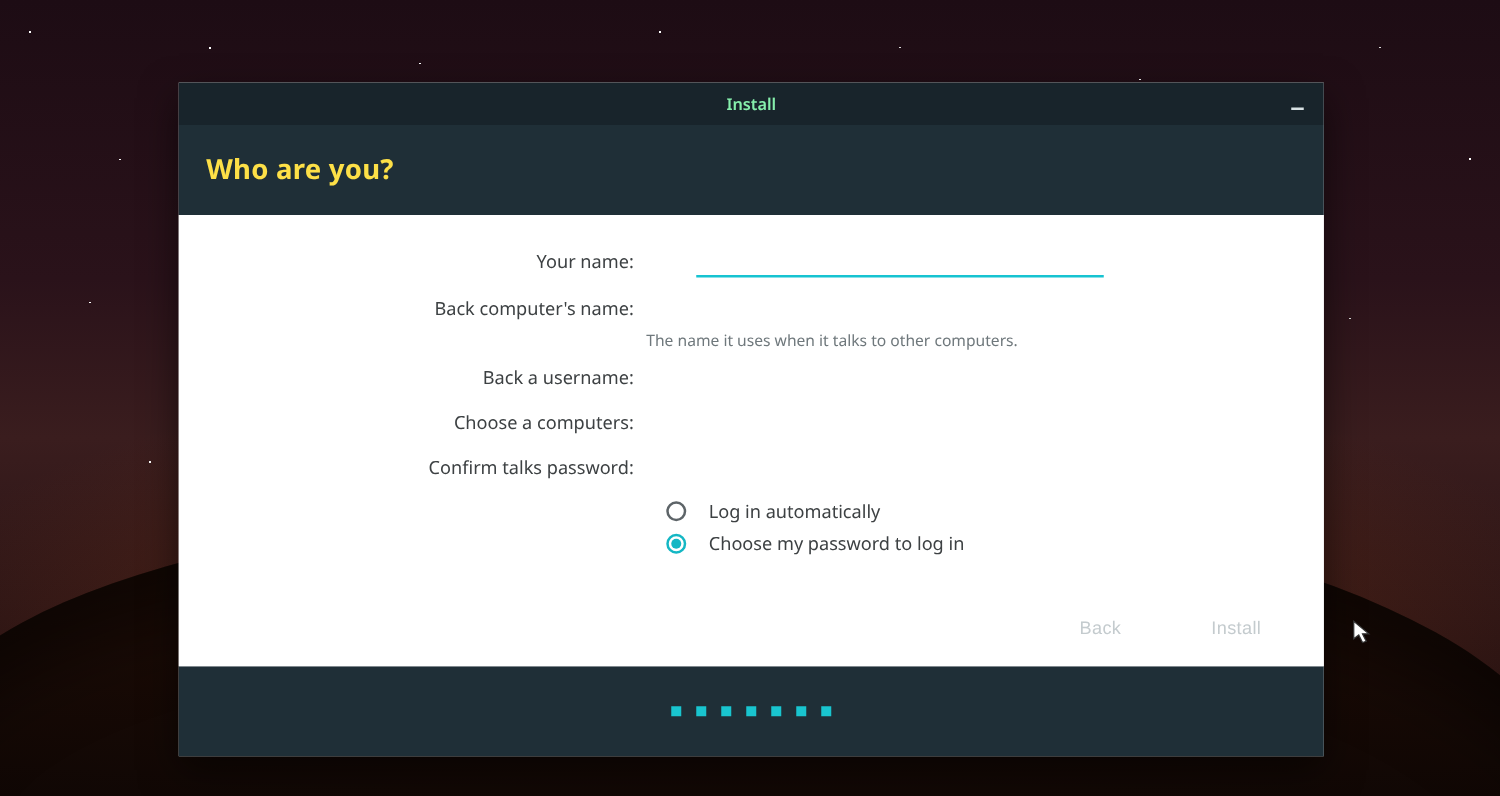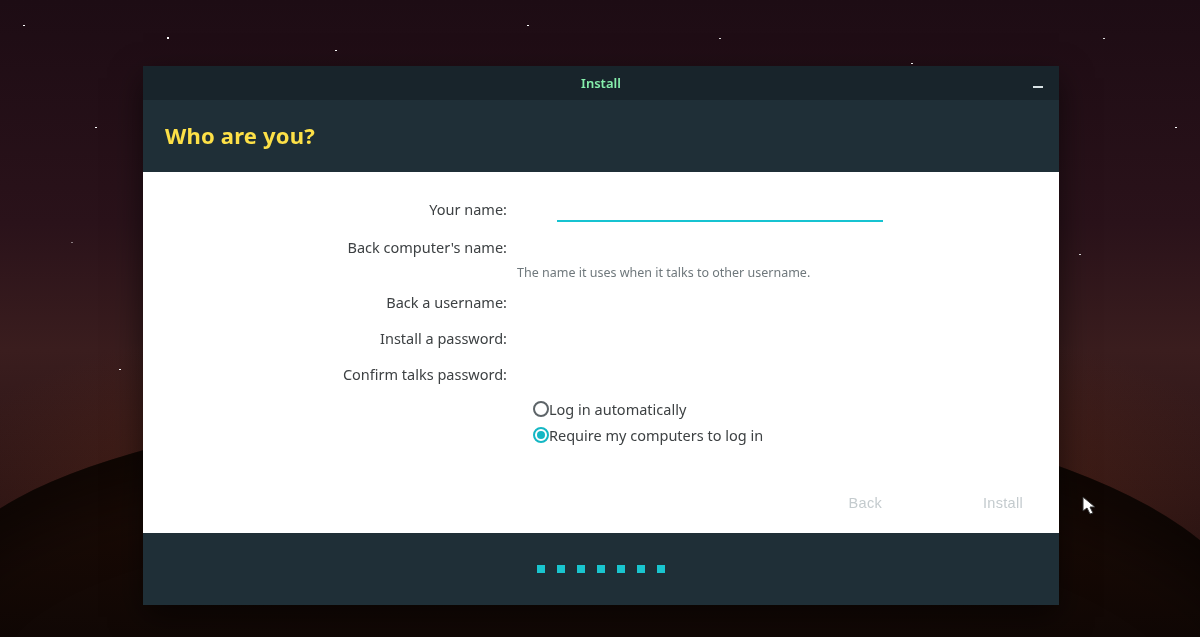--- a/index.html
+++ b/index.html
@@ -150,38 +150,38 @@
     margin-bottom:10px;
   }
 
   .radios{
     margin-top:4px;
     margin-left:390px;
   }
   .radio-row{
     display:flex;
     align-items:center;
-    gap:0;
+    gap:18px;
     margin-bottom:6px;
     cursor:pointer;
   }
   .radio{
     width:16px;height:16px;border:2px solid #5d6468;border-radius:50%;
     box-sizing:border-box;display:inline-flex;align-items:center;justify-content:center;
   }
   .radio.sel{border-color:#14b7c4}
   .radio.sel::after{content:"";width:8px;height:8px;border-radius:50%;background:#14b7c4}
   .radio-label{color:#3d4143;font-size:14.5px}
 
   .actions{
     position:absolute;
-    right:32px;
+    right:46px;
     bottom:16px;
     display:flex;
-    gap:93px;
+    gap:64px;
   }
   .btn{
     background:none;border:none;color:#c4cbce;
     font-size:14.5px;letter-spacing:.3px;
     cursor:not-allowed;
     padding:6px 4px;
   }
 
   .footerband{
     height:72px;
@@ -230,42 +230,42 @@
 
       <div class="row">
         <div class="lbl">Your name:</div>
         <input class="field" type="text" value="" style="">
       </div>
 
       <div class="row">
         <div class="lbl">Back computer's name:</div>
 
       </div>
-      <div class="helper">The name it uses when it talks to other username.</div>
+      <div class="helper">The name it uses when it talks to other computers.</div>
 
       <div class="row">
         <div class="lbl">Back a username:</div>
       </div>
 
       <div class="row">
-        <div class="lbl">Install a password:</div>
+        <div class="lbl">Choose a computers:</div>
       </div>
 
       <div class="row">
         <div class="lbl">Confirm talks password:</div>
       </div>
 
       <div class="radios">
         <div class="radio-row">
           <span class="radio"></span>
           <span class="radio-label">Log in automatically</span>
         </div>
         <div class="radio-row">
           <span class="radio sel"></span>
-          <span class="radio-label">Require my computers to log in</span>
+          <span class="radio-label">Choose my password to log in</span>
         </div>
       </div>
 
     </div>
 
     <div class="actions">
       <button class="btn">Back</button>
       <button class="btn">Install</button>
     </div>
   </div>

